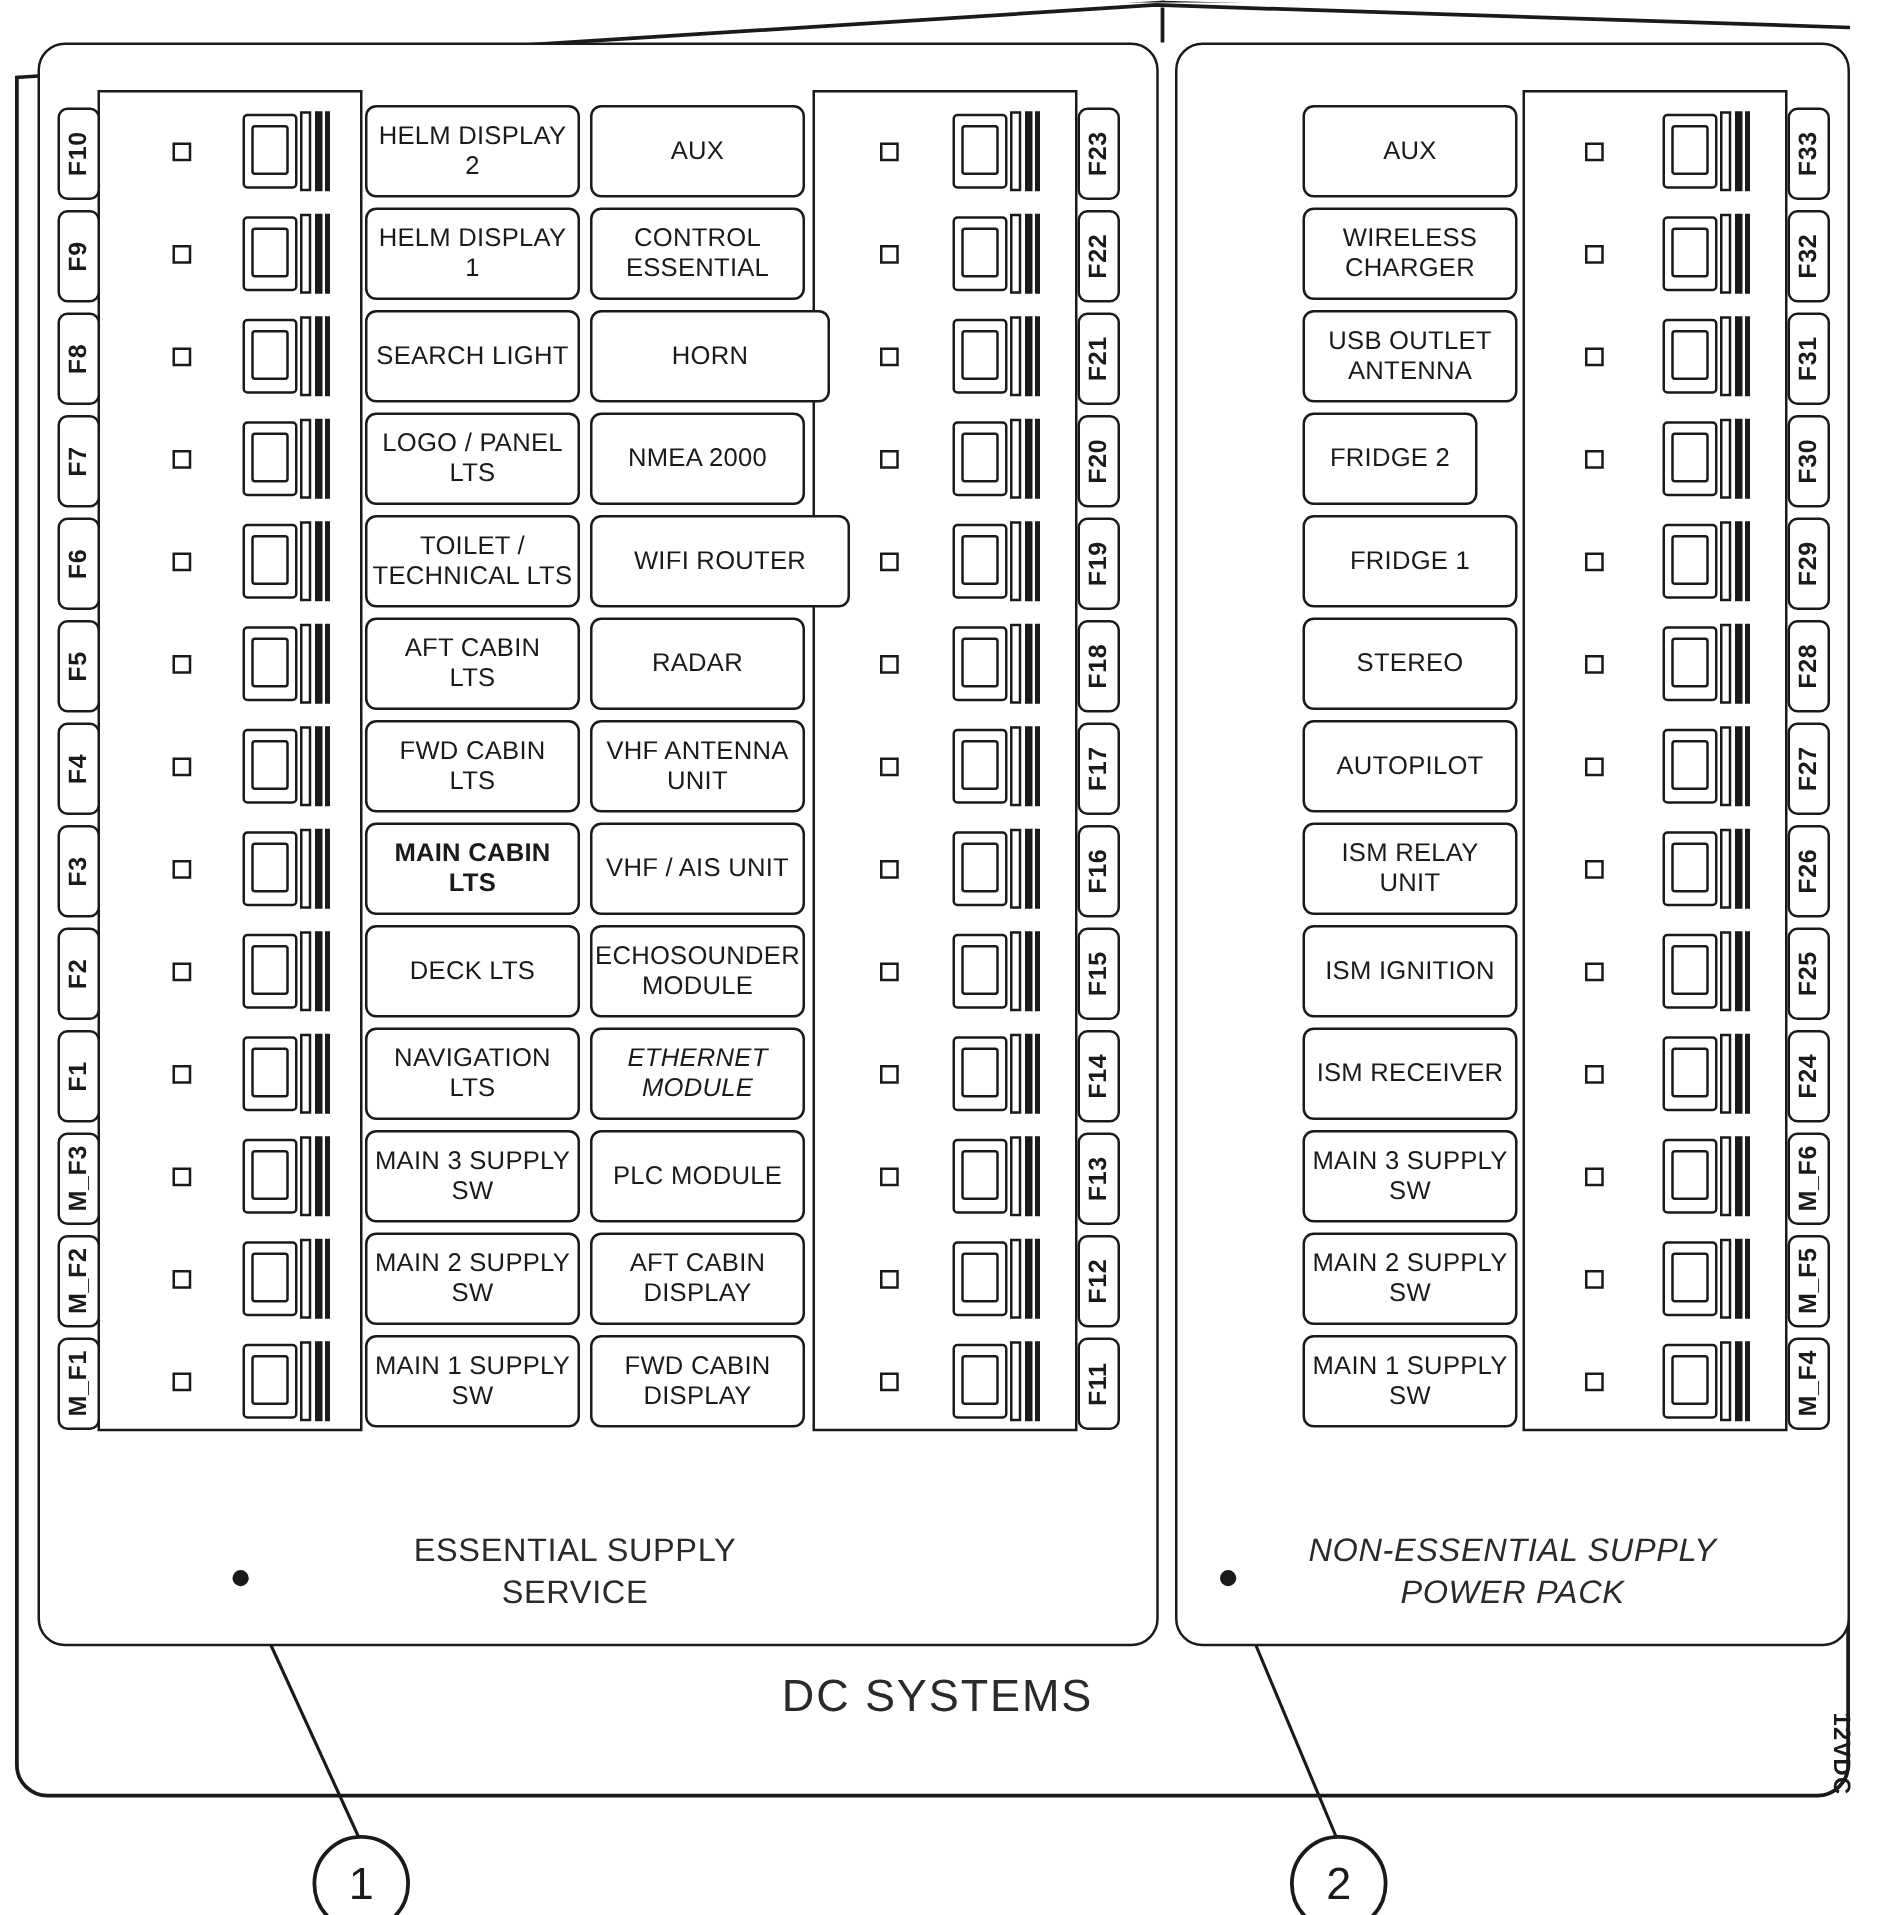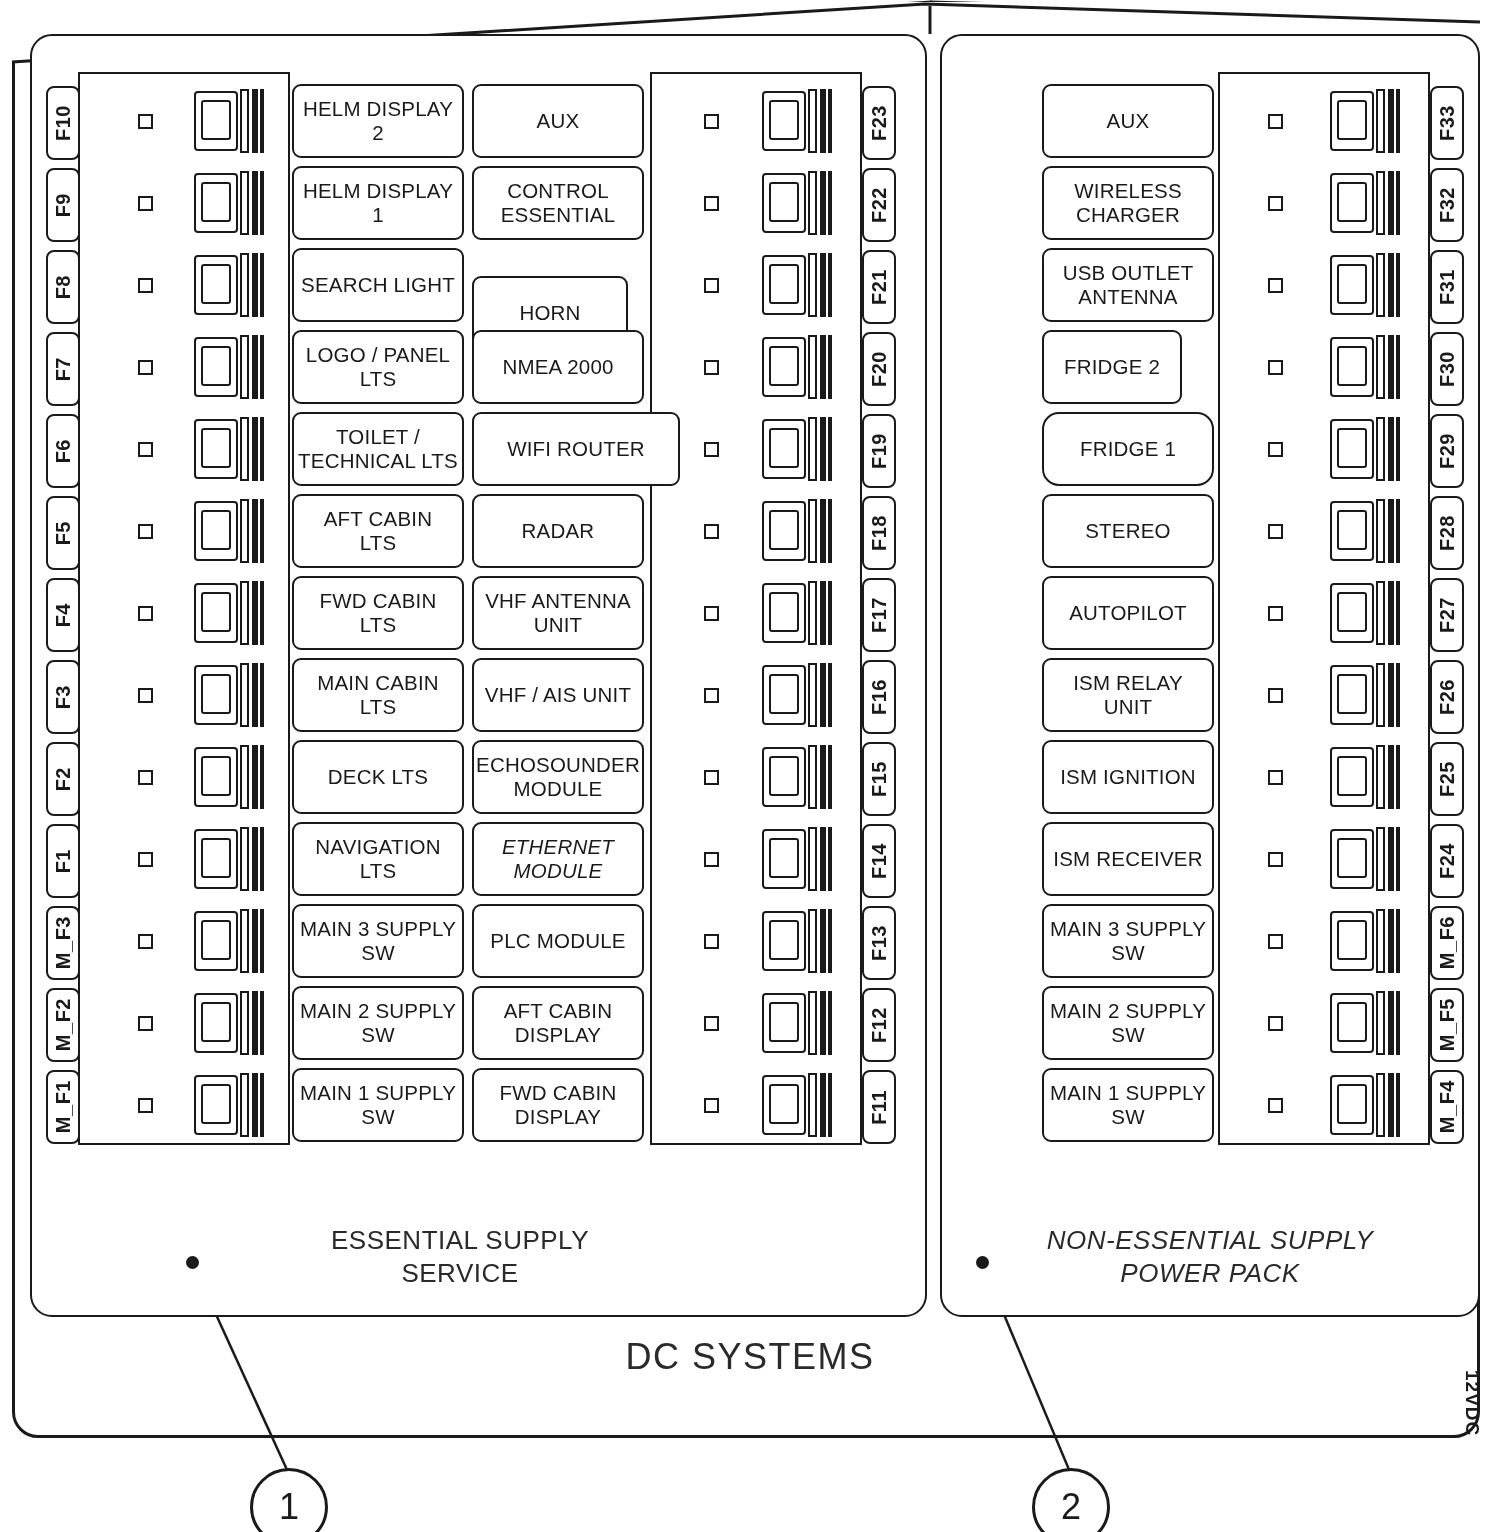--- a/index.html
+++ b/index.html
@@ -291,21 +291,21 @@
       <div class="toggle" style="left: 190px; top: 580px;">
         <div class="outer"></div>
         <div class="inner"></div>
         <div class="bar1"></div>
         <div class="bar2"></div>
         <div class="bar3"></div>
       </div>
       <div class="idtag" style="left: 46px; top: 578px;">
         <span>F4</span>
       </div>
-      <div class="label-box" style="position: absolute; left: 292px; top: 658px; width: 172px;">MAIN CABIN
+      <div class="label-box" style="position: absolute; left: 292px; top: 658px; width: 172px; font-weight: bold;">MAIN CABIN
 LTS</div>
       <div class="led" style="left: 138px; top: 688px;"></div>
       <div class="toggle" style="left: 190px; top: 662px;">
         <div class="outer"></div>
         <div class="inner"></div>
         <div class="bar1"></div>
         <div class="bar2"></div>
         <div class="bar3"></div>
       </div>
       <div class="idtag" style="left: 46px; top: 660px;">
@@ -393,21 +393,21 @@
       <div class="toggle" style="left: 758px; top: 170px;">
         <div class="outer"></div>
         <div class="inner"></div>
         <div class="bar1"></div>
         <div class="bar2"></div>
         <div class="bar3"></div>
       </div>
       <div class="idtag" style="left: 862px; top: 168px;">
         <span>F22</span>
       </div>
-      <div class="label-box" style="position: absolute; left: 472px; top: 248px; width: 156px; margin-top: 28px;">HORN</div>
+      <div class="label-box" style="position: absolute; left: 472px; top: 248px; width: 192px;">HORN</div>
       <div class="led" style="left: 704px; top: 278px;"></div>
       <div class="toggle" style="left: 758px; top: 252px;">
         <div class="outer"></div>
         <div class="inner"></div>
         <div class="bar1"></div>
         <div class="bar2"></div>
         <div class="bar3"></div>
       </div>
       <div class="idtag" style="left: 862px; top: 250px;">
         <span>F21</span>
@@ -580,21 +580,21 @@
       <div class="toggle" style="left: 1326px; top: 334px;">
         <div class="outer"></div>
         <div class="inner"></div>
         <div class="bar1"></div>
         <div class="bar2"></div>
         <div class="bar3"></div>
       </div>
       <div class="idtag" style="left: 1430px; top: 332px;">
         <span>F30</span>
       </div>
-      <div class="label-box" style="position: absolute; left: 1042px; top: 412px; width: 172px; border-radius: 17px;">FRIDGE 1</div>
+      <div class="label-box" style="position: absolute; left: 1042px; top: 412px; width: 172px;">FRIDGE 1</div>
       <div class="led" style="left: 1268px; top: 442px;"></div>
       <div class="toggle" style="left: 1326px; top: 416px;">
         <div class="outer"></div>
         <div class="inner"></div>
         <div class="bar1"></div>
         <div class="bar2"></div>
         <div class="bar3"></div>
       </div>
       <div class="idtag" style="left: 1430px; top: 414px;">
         <span>F29</span>

